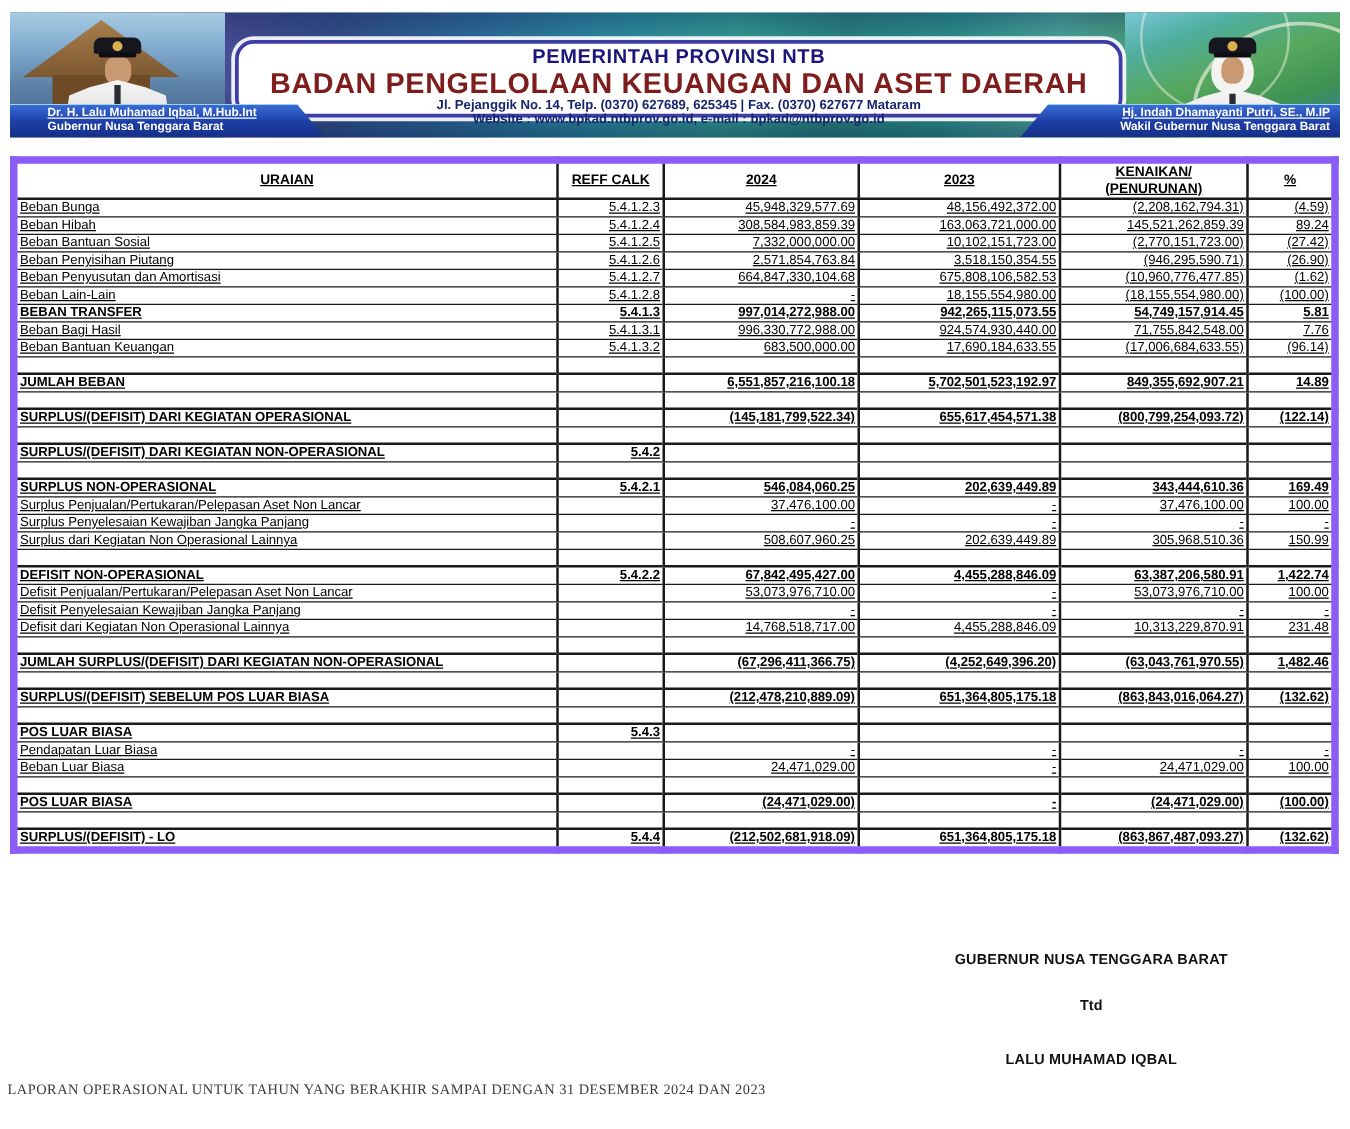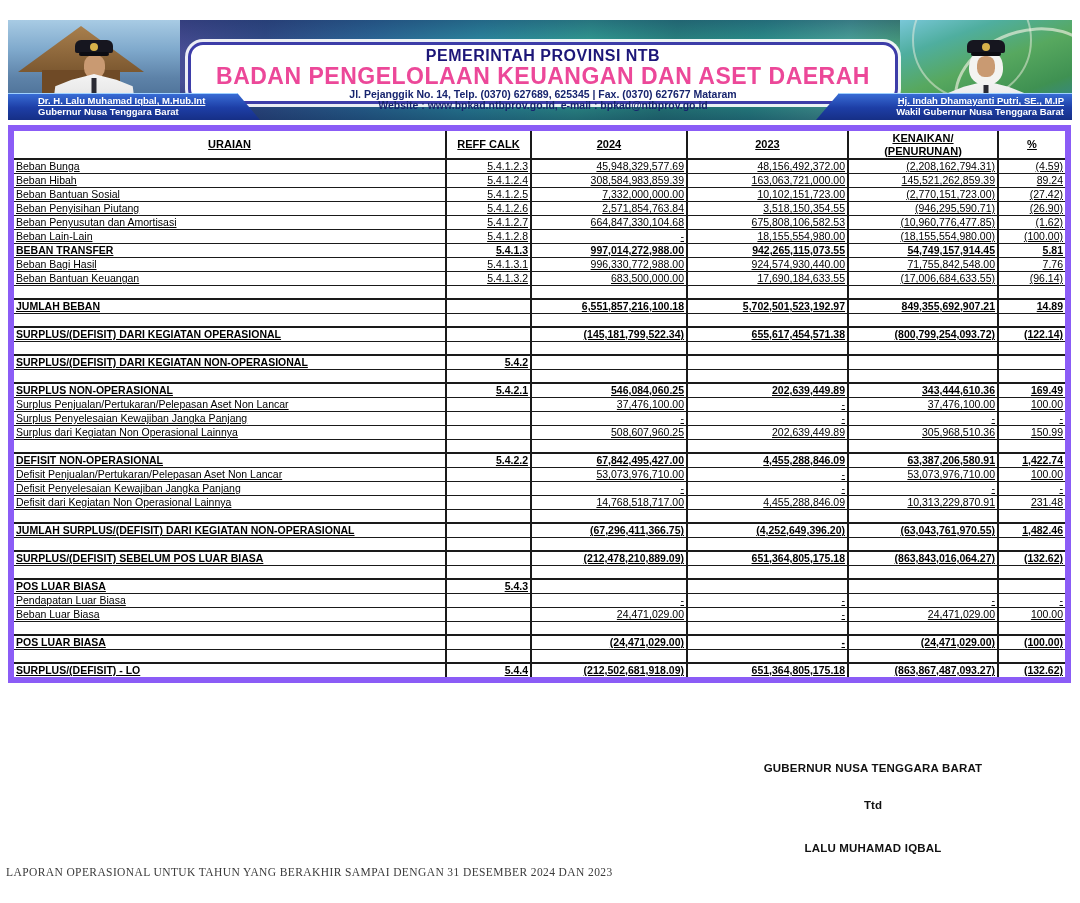--- a/index.html
+++ b/index.html
@@ -1,19 +1,19 @@
 <!DOCTYPE html>
 <html><head>
 <meta charset="utf-8">
 <style>
   * { margin:0; padding:0; box-sizing:border-box; }
   body { width:1080px; height:903px; background:#fff; font-family:"Liberation Sans", sans-serif; position:relative; overflow:hidden; }
 
   
-  .letterhead { position:absolute; left:8px; top:20px; width:1064px; height:100px; overflow:hidden;
+  .letterhead { position:absolute; left:8px; top:10px; width:1064px; height:100px; overflow:hidden;
     background:
       linear-gradient(180deg, rgba(18,38,88,.40), rgba(18,38,88,0) 32%),
       linear-gradient(0deg, rgba(8,28,68,.45), rgba(8,28,68,0) 38%),
       linear-gradient(100deg,
         #8fb8d8 0%, #55759b 8%, #4a4e96 16%, #35508c 24%, #2f6f9d 34%,
         #2f93a6 44%, #35a897 54%, #2c8e83 62%, #2f9b8f 70%, #51b2a0 78%,
         #4aa06b 86%, #3f9a5e 94%, #2e8b57 100%);
   }
   .photo { position:absolute; top:0; height:100%; width:172px; overflow:hidden; }
   .photo-left { left:0; background:linear-gradient(180deg,#a8cbe4 0%, #7fa9cc 30%, #5d82a8 58%, #3d5f86 100%); }
@@ -30,21 +30,21 @@
   .hijab-wrap { width:34px; height:36px; background:#f3f3f1; border-radius:50% 50% 44% 44%; margin:0 auto; padding-top:7px; margin-top:-4px; }
   .hijab-wrap .face { width:18px; height:21px; margin:0 auto; }
   .torso { width:86px; height:44px; background:linear-gradient(180deg,#f4f4f4,#d9d9d9); clip-path:polygon(50% 0,60% 5%,76% 13%,95% 28%,100% 100%,0 100%,5% 28%,24% 13%,40% 5%); margin:-4px auto 0; position:relative; }
   .torso::after { content:""; position:absolute; left:50%; top:4px; transform:translateX(-50%); width:5px; height:30px; background:#2a2a33; }
   .diag { position:absolute; width:3px; height:70px; background:rgba(255,255,255,.85); bottom:-6px; }
   .diag-left { left:208px; transform:rotate(38deg); }
   .diag-right { right:212px; transform:rotate(-38deg); }
 
   .title-box { position:absolute; left:180px; top:22px; width:710px; height:62px; background:#fff; border:3px solid #3d3da8; border-radius:15px; box-shadow:0 0 0 3px rgba(255,255,255,.9); text-align:center; padding-top:2px; z-index:3; }
   .gov-line { font-size:16px; font-weight:bold; color:#1c1678; letter-spacing:.5px; line-height:17px; }
-  .agency-line { font-size:23px; font-weight:bold; color:#ec4899; letter-spacing:.5px; line-height:24px; }
+  .agency-line { font-size:23px; font-weight:bold; color:#7f1d1d; letter-spacing:.5px; line-height:24px; }
   .addr-line, .web-line { font-size:10.5px; font-weight:bold; color:#17246e; line-height:11px; }
   .addr-line { margin-top:1px; }
 
   .plate { position:absolute; bottom:0; height:27px; background:linear-gradient(180deg,#3a6fd8 0%, #1d3ea6 55%, #162f86 100%); color:#fff; font-size:9.5px; font-weight:bold; line-height:11px; padding:2px 8px 0; z-index:4; box-shadow:inset 0 1px 0 #9fd1ff; }
   .plate-left { left:0; width:252px; clip-path:polygon(0 0, 91% 0, 100% 100%, 0 100%);padding-left:30px; }
   .plate-right { right:0; width:256px; text-align:right; clip-path:polygon(9% 0, 100% 0, 100% 100%, 0 100%); }
   .plate .pname { text-decoration:underline; display:block; }
 
   
   table.report { position:absolute; left:8px; top:125px; width:1057px; border-collapse:collapse; table-layout:fixed; border:6px solid #8b5cf6;text-decoration:underline; }

